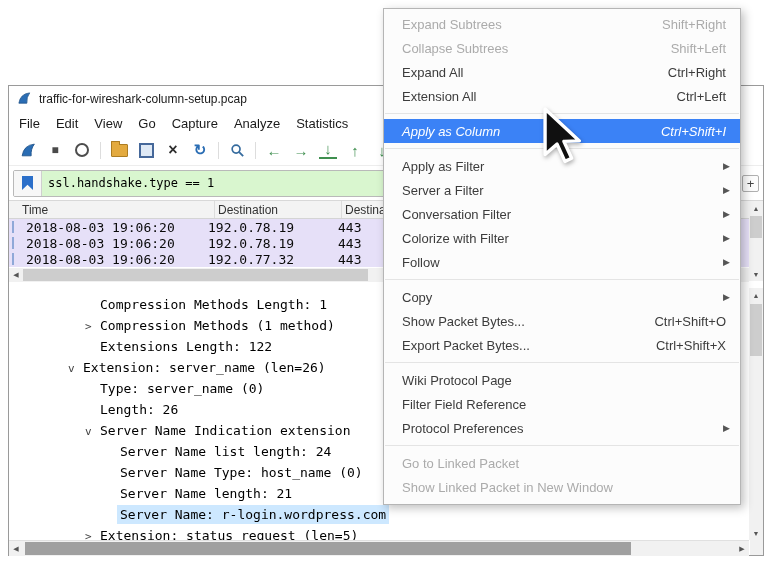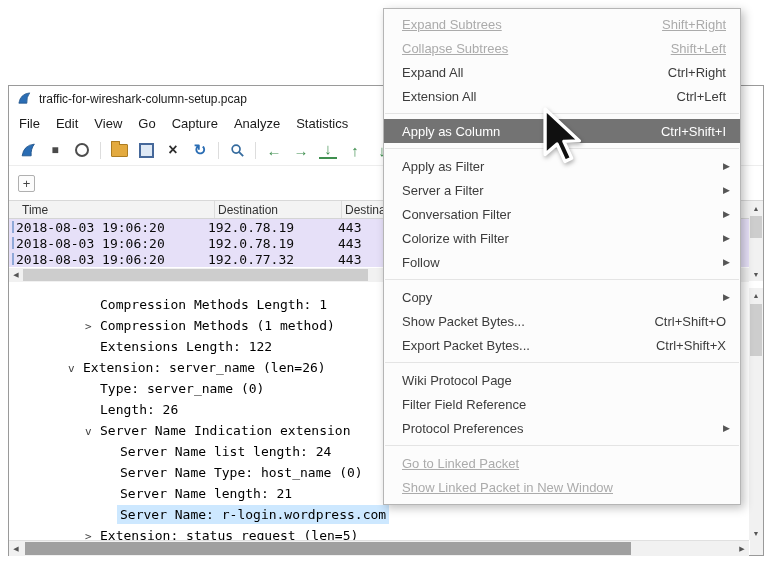--- a/index.html
+++ b/index.html
@@ -44,21 +44,21 @@
   .packet-area{position:relative;height:80px;border-top:1px solid #d8d8d8;box-sizing:content-box;}
   .pl-header{height:18px;width:740px;background:#f3f3f3;border-bottom:1px solid #d4d4d4;
              display:flex;font-size:12px;color:#333;box-sizing:border-box;}
   .col{padding-left:3px;border-right:1px solid #dcdcdc;display:flex;align-items:center;box-sizing:border-box;}
   .col-time{width:196px;margin-left:10px;} .col-dest{width:127px;text-align:right;} .col-port{flex:1;border-right:none;}
   .pl-rows{height:48px;width:740px;overflow:hidden;}
   .pl-row{height:16px;background:#e6e0f8;display:flex;align-items:center;
           font-family:"DejaVu Sans Mono",monospace;font-size:13px;color:#0a0a0a;}
   .mark{width:2px;height:12px;background:#8fa8d8;margin-left:3px;}
   .cell{box-sizing:border-box;white-space:pre;overflow:hidden;}
-  .c-time{width:191px;padding-left:2px;} .c-dest{width:127px;padding-left:3px;} .c-port{padding-left:6px;}
+  .c-time{width:191px;padding-left:12px;} .c-dest{width:127px;padding-left:3px;} .c-port{padding-left:6px;}
   .pl-hscroll{position:absolute;left:0;top:67px;width:740px;height:14px;background:#f1f1f1;}
   .sb-btn{position:absolute;width:14px;height:14px;display:flex;align-items:center;justify-content:center;
           font-size:7px;color:#555;}
   .pl-hthumb{position:absolute;left:14px;top:1px;width:345px;height:12px;background:#cdcdcd;}
   .pl-vscroll{position:absolute;right:0;top:0;width:14px;height:80px;background:#f1f1f1;}
   .vthumb{position:absolute;left:1px;width:12px;background:#cdcdcd;}
 
   
   .splitter{height:7px;}
   .detail-pane{position:relative;height:252px;padding-top:6px;box-sizing:border-box;overflow:hidden;}
@@ -73,22 +73,22 @@
   .bottom-scroll{position:relative;height:16px;width:740px;background:#f1f1f1;border-top:1px solid #e0e0e0;box-sizing:border-box;}
   .bs-thumb{position:absolute;left:16px;top:1px;width:606px;height:13px;background:#a0a0a0;}
   .corner{position:absolute;right:0;bottom:0;width:13px;height:16px;background:#f1f1f1;}
 
   
   #context-menu{position:absolute;left:383px;top:8px;width:358px;box-sizing:border-box;
                 background:#fcfcfc;border:1px solid #b5b5b5;box-shadow:3px 3px 9px rgba(0,0,0,0.25);
                 padding:3px 0 5px 0;z-index:10;}
   .cm-item{height:24px;display:flex;align-items:center;justify-content:space-between;
            padding:0 14px 0 18px;font-size:13px;color:#3c3c3c;}
-  .cm-item.disabled{color:#ababab;text-decoration:underline;}
-  .cm-item.highlight{background:#737373;color:#ffffff;}
+  .cm-item.disabled{color:#ababab;}
+  .cm-item.highlight{background:#3b82f6;color:#ffffff;font-style:italic;}
   .cm-shortcut{}
   .cm-arrow{font-size:9px;color:#555;margin-right:-4px;}
   .cm-sep{height:1px;background:#e4e4e4;margin:5px 1px;}
 
   
   #cursor{position:absolute;left:542px;top:106px;z-index:20;
           filter:drop-shadow(1px 2px 2px rgba(0,0,0,0.3));}
 </style>
 </head>
 <body>
@@ -144,20 +144,26 @@
       </span>
       <span class="tb-divider"></span>
       <span class="tb-icon nav">←</span>
       <span class="tb-icon nav">→</span>
       <span class="tb-icon nav goto">↓</span>
       <span class="tb-icon nav">↑</span>
       <span class="tb-icon nav">↓</span>
     </div>
 
     <div class="filterbar">
+      <div class="filter-field">
+        <span class="bookmark-btn">
+          <span class="ribbon"></span>
+        </span>
+        <input class="filter-input" readonly="" value="ssl.handshake.type == 1" style="">
+      </div>
       <span class="filter-add">+</span>
     </div>
 
     <div class="packet-area">
       <div class="pl-header">
         <span class="col col-time">Time</span>
         <span class="col col-dest">Destination</span>
         <span class="col col-port">Destination Port</span>
       </div>
       <div class="pl-rows">

